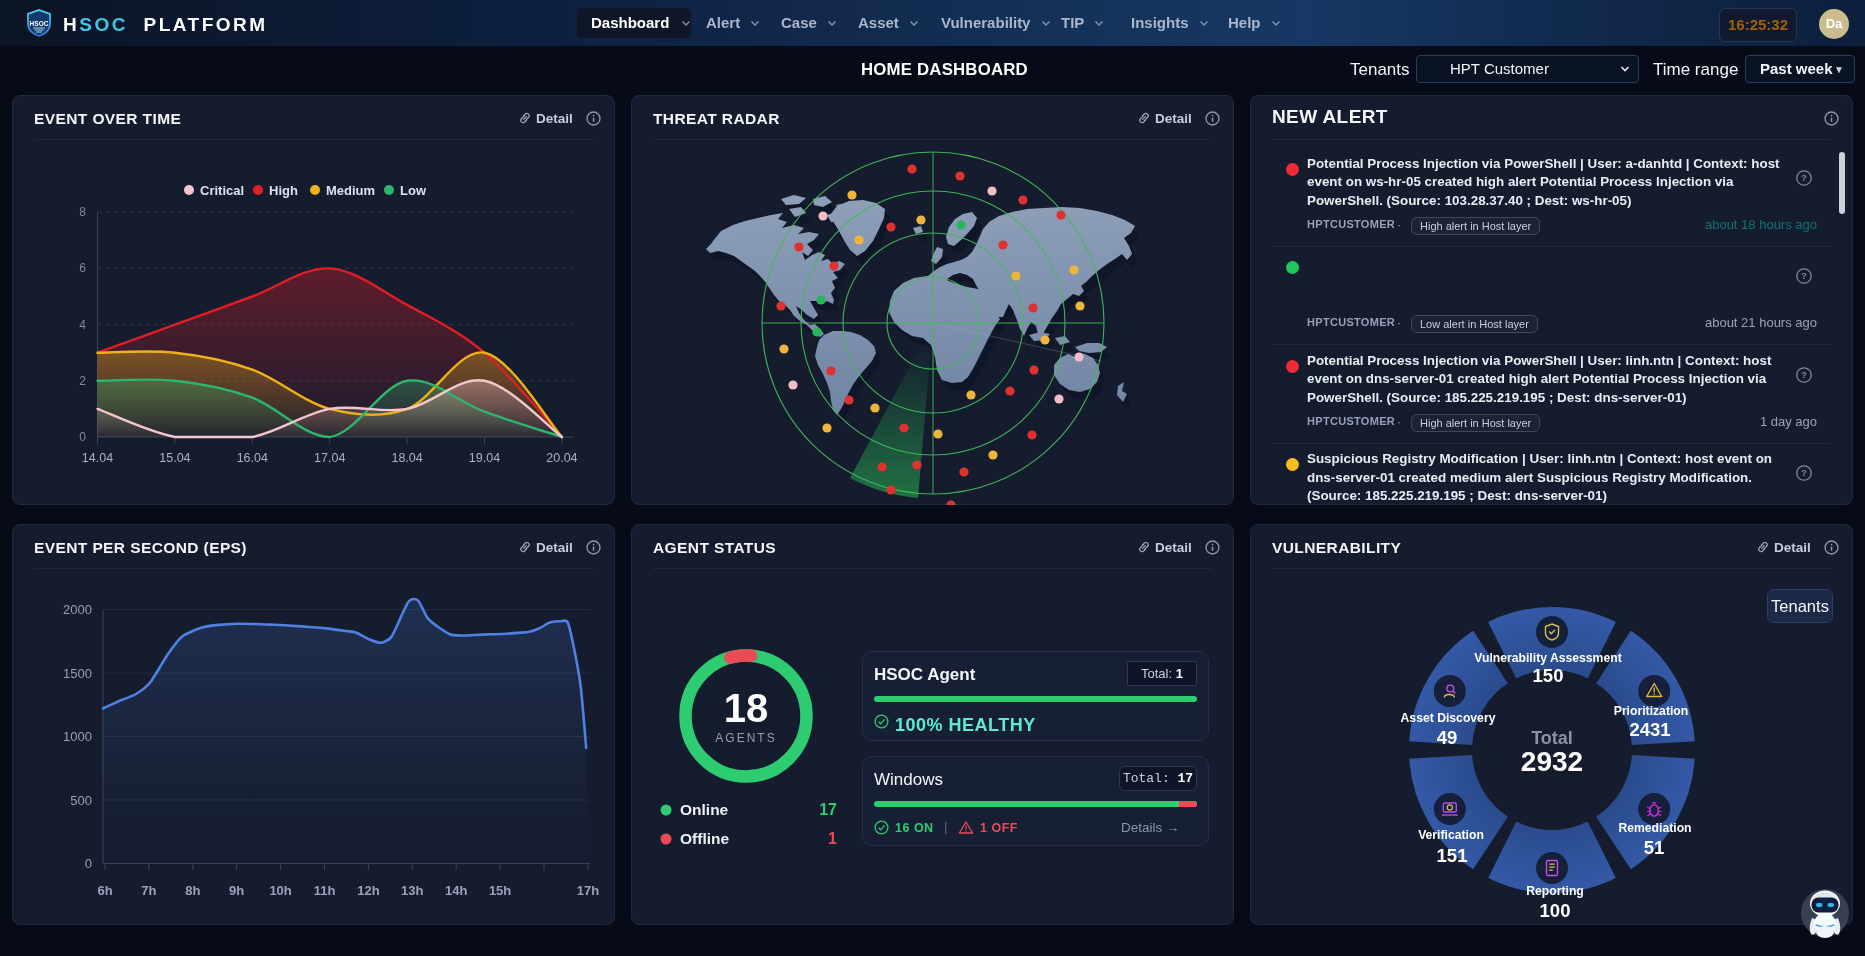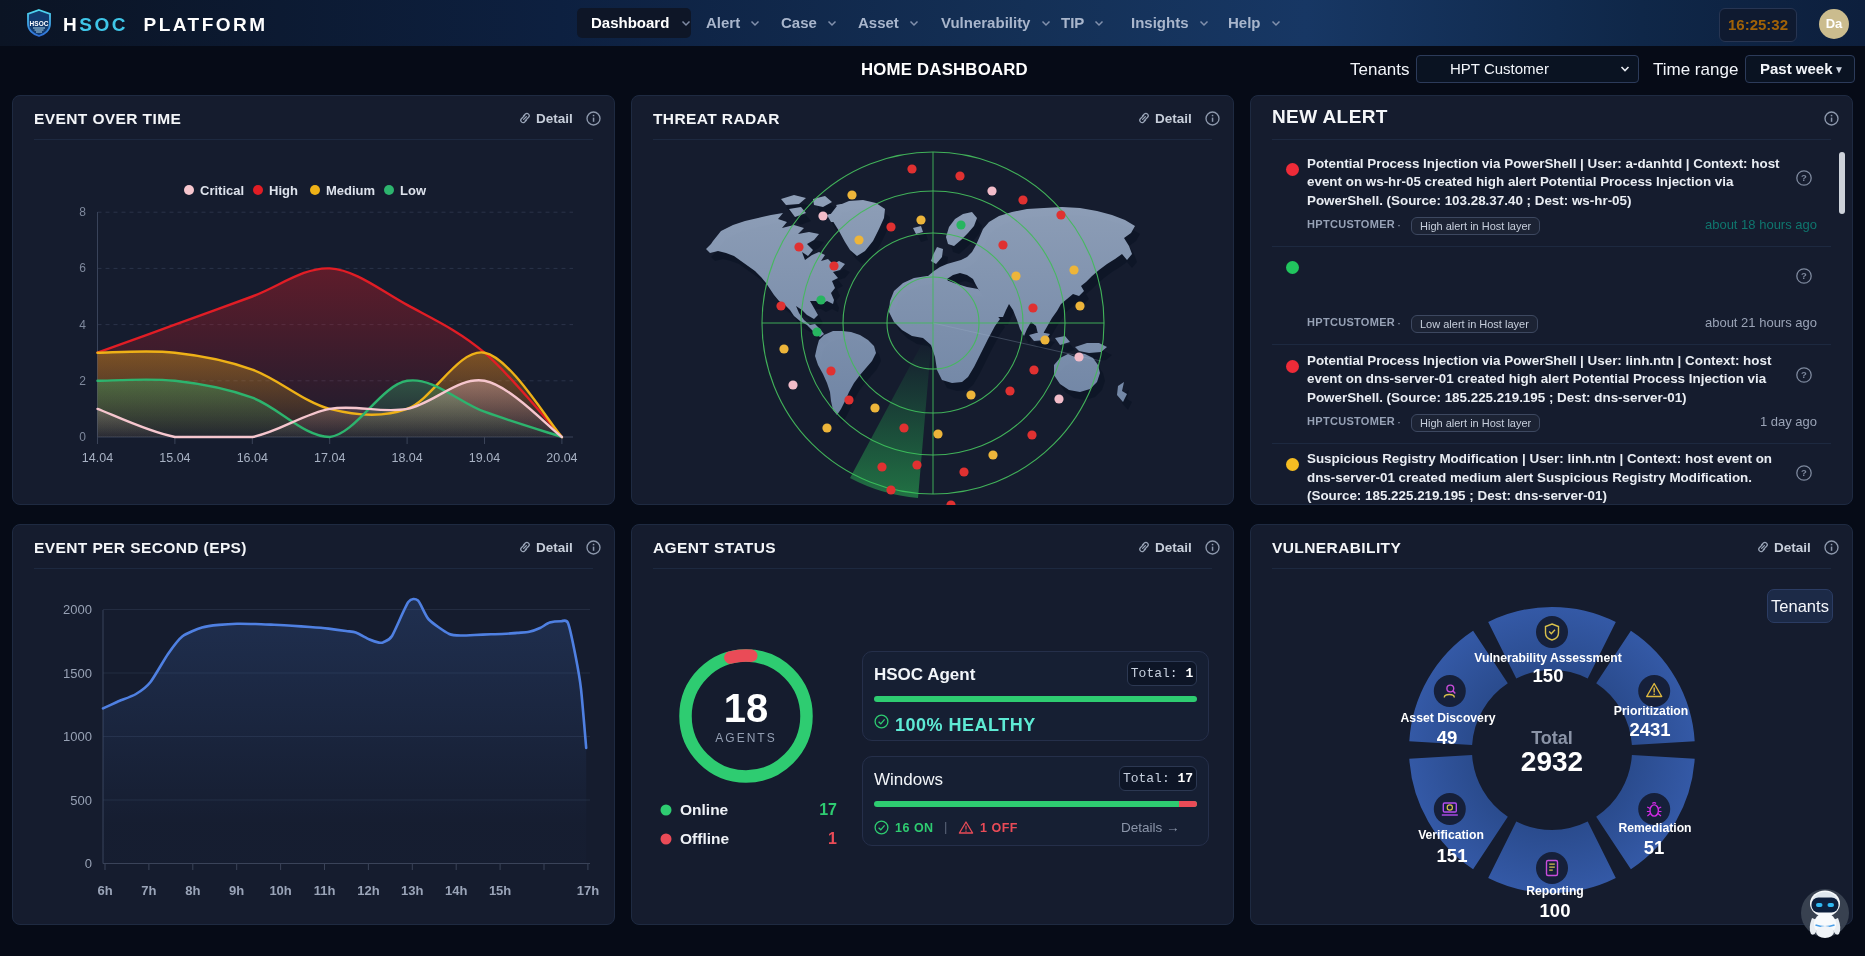--- a/index.html
+++ b/index.html
@@ -354,21 +354,21 @@
     <text x="115" y="218" font-size="12" fill="#949fb3" letter-spacing="2" text-anchor="middle">AGENTS</text>
     <circle cx="35" cy="286" r="5.5" fill="#2ecc71"></circle>
     <text x="49" y="291" font-size="15.5" font-weight="bold" fill="#eef1f6">Online</text>
     <text x="206" y="291" font-size="16" font-weight="bold" fill="#2ecc71" text-anchor="end">17</text>
     <circle cx="35" cy="315" r="5.5" fill="#ea4b57"></circle>
     <text x="49" y="320" font-size="15.5" font-weight="bold" fill="#eef1f6">Offline</text>
     <text x="206" y="320" font-size="16" font-weight="bold" fill="#ea4b57" text-anchor="end">1</text>
   </svg>
 <div style="position:absolute;left:862px;top:651px;width:347px;height:90px;background:#161f33;border:1px solid #252f4a;border-radius:10px"></div>
 <div style="position:absolute;left:874px;top:665px;font-size:17px;font-weight:bold;color:#f2f5f9">HSOC Agent</div>
-<div style="position:absolute;left:1127px;top:661px;width:70px;height:25px;border:1px solid #2c3852;border-radius:6px;background:#0d1526;text-align:center;line-height:23px;font-size:13px;color:#c6cfdd;font-family:Liberation Mono, monospace">Total: <b style="color:#fff">1</b></div>
+<div style="position:absolute;left:1127px;top:661px;width:70px;height:25px;border:1px solid #2c3852;border-radius:1px;background:#0d1526;text-align:center;line-height:23px;font-size:13px;color:#c6cfdd;font-family:Liberation Sans, sans-serif">Total: <b style="color:#fff">1</b></div>
 <div style="position:absolute;left:874px;top:696px;width:323px;height:6px;border-radius:3px;background:#2ecc71"></div>
 <svg style="position:absolute;left:874px;top:714px" width="15" height="15" viewBox="0 0 15 15">
 <circle cx="7.5" cy="7.5" r="6.4" stroke="#2ecc71" stroke-width="1.3" fill="none"></circle>
 <path d="M4.6 7.7 L6.8 9.8 L10.6 5.4" stroke="#2ecc71" stroke-width="1.3" fill="none"></path>
   </svg>
 <div style="position:absolute;left:895px;top:715px;font-size:18px;font-weight:bold;letter-spacing:0.5px;color:#5eead4">100% HEALTHY</div>
 <div style="position:absolute;left:862px;top:756px;width:347px;height:90px;background:#161f33;border:1px solid #252f4a;border-radius:10px"></div>
 <div style="position:absolute;left:874px;top:770px;font-size:17px;font-weight:normal;color:#f2f5f9">Windows</div>
 <div style="position:absolute;left:1119px;top:766px;width:78px;height:25px;border:1px solid #2c3852;border-radius:6px;background:#0d1526;text-align:center;line-height:23px;font-size:13px;color:#c6cfdd;font-family:'Liberation Mono',monospace">Total: <b style="color:#fff">17</b></div>
 <div style="position:absolute;left:874px;top:801px;width:323px;height:6px;border-radius:3px;background:#2ecc71"></div>

